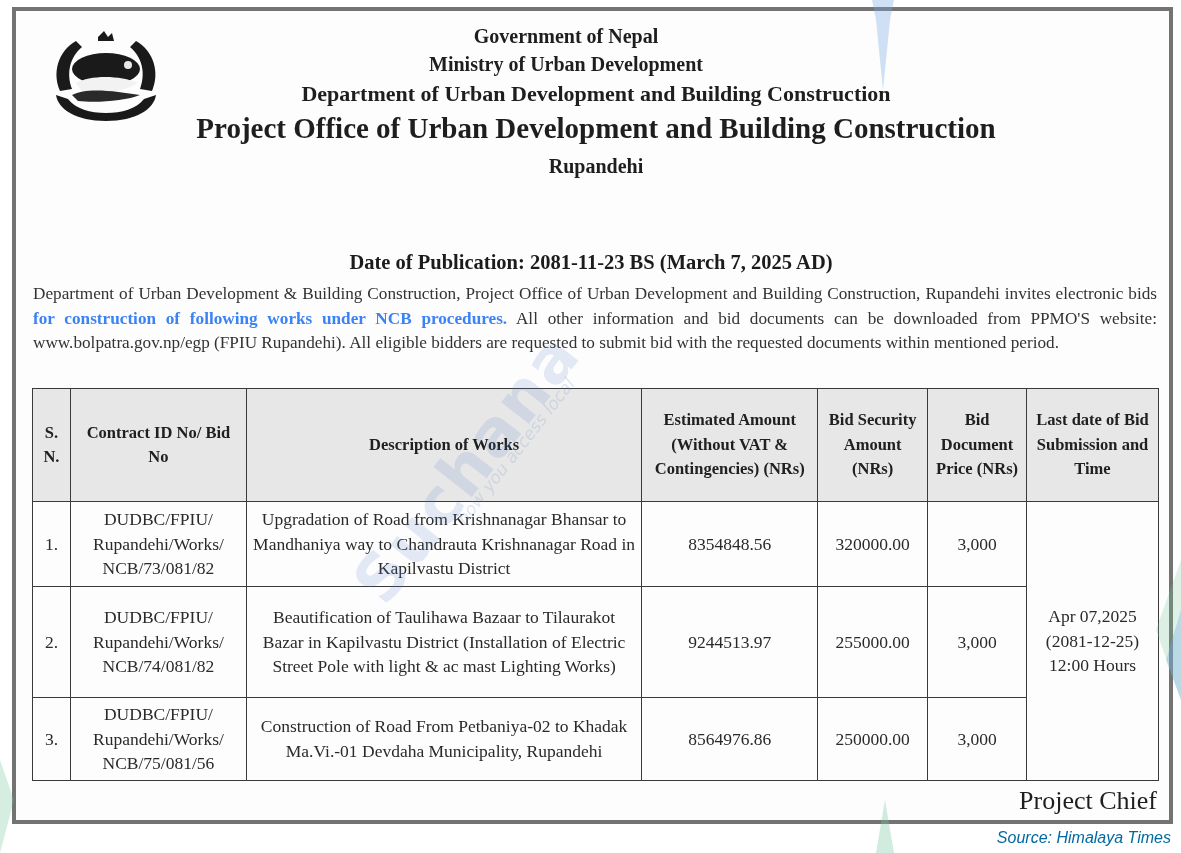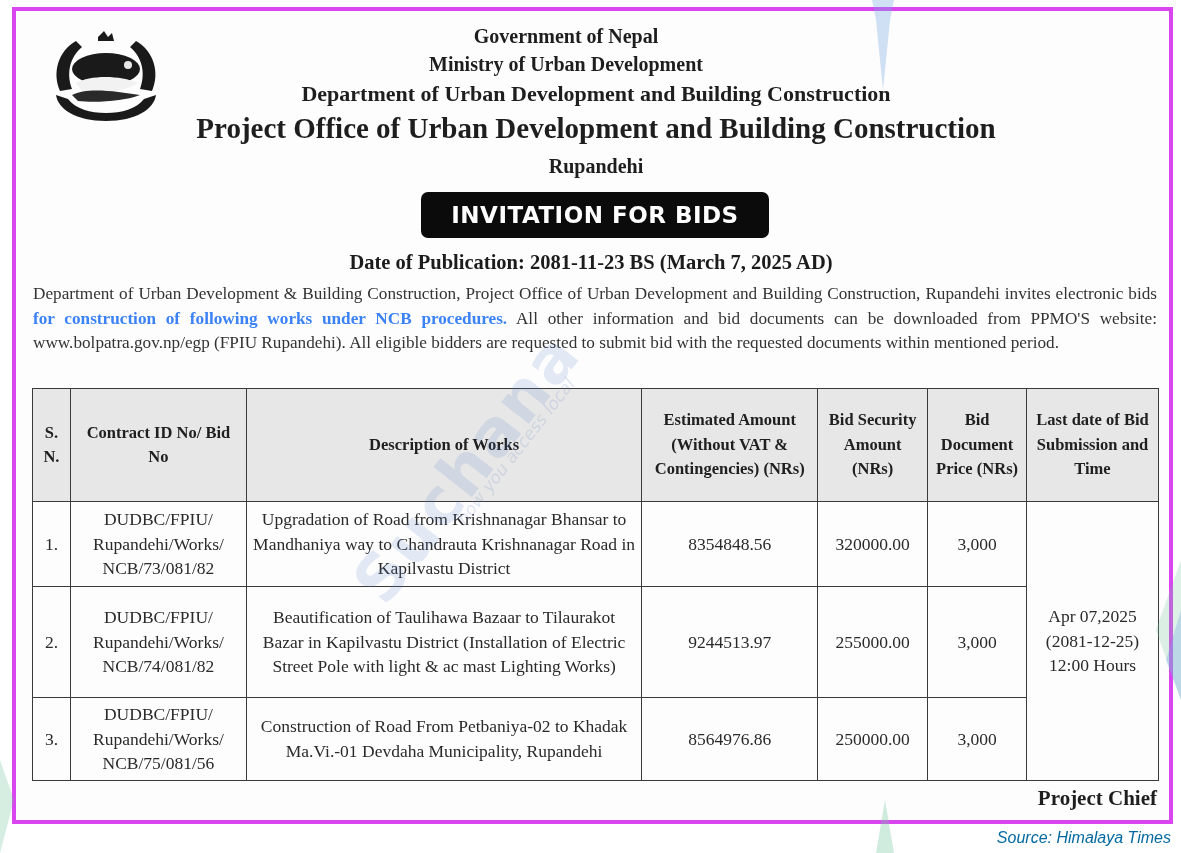--- a/index.html
+++ b/index.html
@@ -1,21 +1,21 @@
 <!DOCTYPE html>
 <html><head>
   <meta charset="utf-8">
   <style>
     * { box-sizing: border-box; margin: 0; padding: 0; }
     html, body { width: 1181px; height: 853px; background: #ffffff; overflow: hidden; }
     body { position: relative; font-family: "Liberation Serif", "DejaVu Serif", serif; color: #1c1c1c; }
 
     .frame {
       position: absolute; left: 12px; top: 7px; width: 1161px; height: 817px;
-      border: 4px solid #d946ef; background: #fdfdfd;
+      border: 4px solid #737373; background: #fdfdfd;
     }
 
     .emblem { position: absolute; left: 30px; top: 18px; width: 120px; height: 100px; }
 
     .header-line { position: absolute; left: 0; width: 100%; text-align: center; font-weight: bold; color: #1e1e1e; }
     .h-gov  { top: 14px; font-size: 20px; left: 140px; width: 820px; }
     .h-min  { top: 42px; font-size: 20px; left: 140px; width: 820px; }
     .h-dept { top: 70px; font-size: 22px; left: 140px; width: 880px; }
     .h-proj { top: 101px; font-size: 29px; left: 140px; width: 880px; }
     .h-rup  { top: 144px; font-size: 20px; left: 140px; width: 880px; }
@@ -51,21 +51,21 @@
     .row3 td { height: 83px; }
 
     .col-sn { width: 38px; }
     .col-id { width: 176px; }
     .col-desc { width: 396px; }
     .col-est { width: 176px; }
     .col-sec { width: 110px; }
     .col-doc { width: 99px; }
     .col-last { width: 132px; }
 
-    .signature { position: absolute; right: 12px; top: 775px; font-size: 21px; font-weight: bold; color: #1e1e1e; }
+    .signature { position: absolute; right: 12px; top: 775px; font-size: 26px; font-weight: normal; color: #1e1e1e; }
 
     .source {
       position: absolute; right: 10px; top: 829px;
       font-family: "Liberation Sans", "DejaVu Sans", sans-serif; font-style: italic; font-size: 16px; color: #0369a1;
     }
 
     .watermark {
       position: absolute; left: 290px; top: 420px; transform: rotate(-52deg);
       font-family: "DejaVu Sans", sans-serif; font-weight: bold; font-size: 64px;
       color: rgba(90, 130, 200, 0.16); pointer-events: none; letter-spacing: 2px;
@@ -92,21 +92,20 @@
     <path d="M26 66 C40 58 70 62 94 66 C80 72 50 74 32 72Z" fill="#2a2a2a"></path>
     <circle cx="82" cy="36" r="4" fill="#e8e8e8"></circle>
   </svg>
 
   <div class="header-line h-gov">Government of Nepal</div>
   <div class="header-line h-dept">Department of Urban Development and Building Construction</div>
   <div class="header-line h-min">Ministry of Urban Development</div>
   <div class="header-line h-rup">Rupandehi</div>
   <div class="header-line h-proj">Project Office of Urban Development and Building Construction</div>
 
-  <div class="ifb">INVITATION FOR BIDS</div>
 
   <div class="pubdate">Date of Publication: 2081-11-23 BS (March 7, 2025 AD)</div>
 
   <p class="intro"><span>Department of Urban Development &amp; Building Construction, Project Office of Urban Development and Building Construction, Rupandehi invites electronic bids </span><b>for construction of following works under NCB procedures.</b><span> All other information and bid documents can be downloaded from PPMO'S website: www.bolpatra.gov.np/egp (FPIU Rupandehi). All eligible bidders are requested to submit bid with the requested documents within mentioned period.</span></p>
 
   <table class="bids">
     <thead>
       <tr>
         <th class="col-sn">S. N.</th>
         <th class="col-id">Contract ID No/ Bid No</th>

